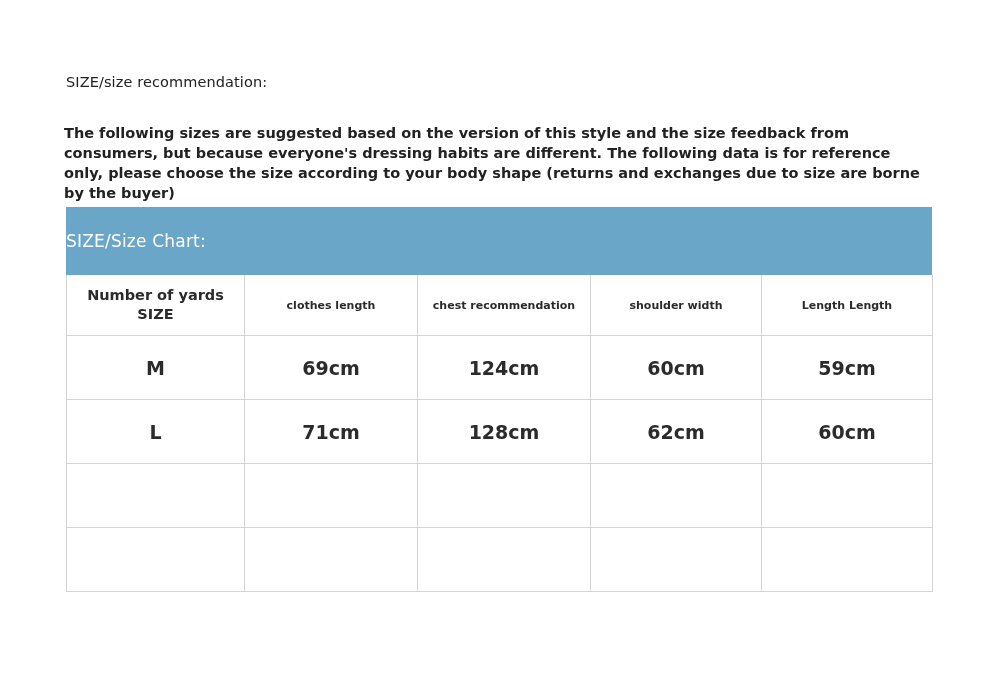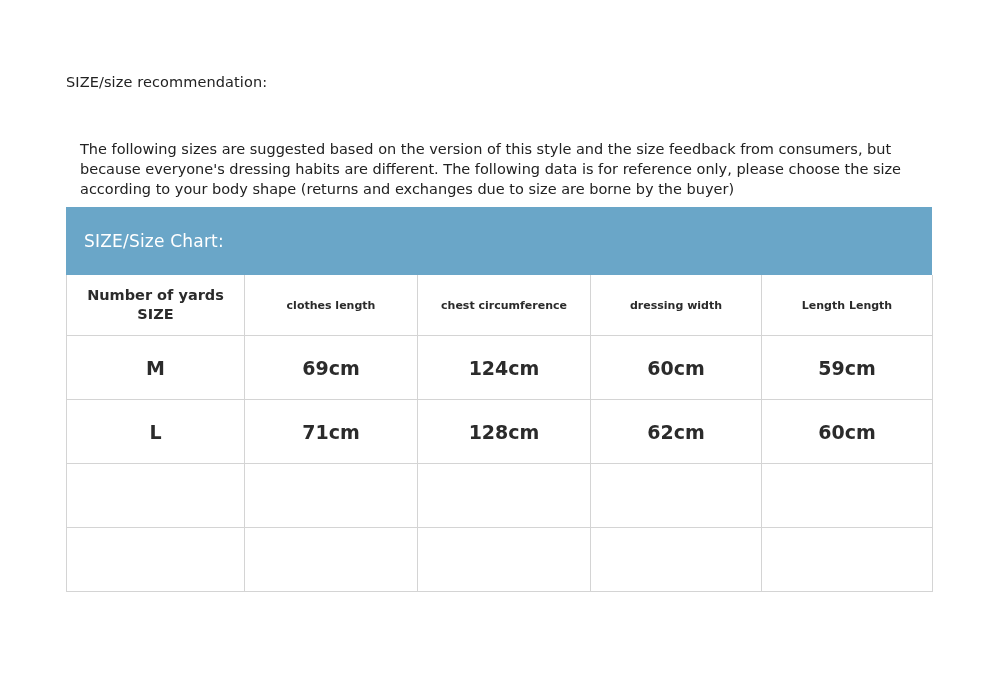--- a/index.html
+++ b/index.html
@@ -31,35 +31,35 @@
   .intro-body {
     position: absolute;
     left: 64px;
     top: 123px;
     width: 870px;
     font-size: 14.5px;
     line-height: 20px;
     color: #222;
   }
   .intro-body p {
-    margin: 16px;
+    margin: 0;
+    font-weight: bold;
   }
   .table-wrap {
     position: absolute;
     left: 66px;
     top: 207px;
     width: 866px;
   }
   .chart-header {
     background: #6aa6c8;
     height: 68px;
     box-sizing: border-box;
     display: flex;
     align-items: center;
-    padding-left: 18px;
   }
   .chart-header-label {
     color: #ffffff;
     font-size: 17px;
     letter-spacing: 0.2px;
   }
   table.size-table {
     border-collapse: collapse;
     width: 866px;
     table-layout: fixed;
@@ -117,22 +117,22 @@
         <col class="c1">
           <col class="c2">
           <col class="c3">
           <col class="c4">
           <col class="c5">
       </colgroup>
       <thead>
         <tr>
           <th class="first-col">Number of yards SIZE</th>
           <th>clothes length</th>
-          <th>chest circumference</th>
-          <th>dressing width</th>
+          <th>chest recommendation</th>
+          <th>shoulder width</th>
           <th>Length Length</th>
         </tr>
       </thead>
       <tbody>
         <tr>
           <td>M</td>
           <td>69cm</td>
           <td>124cm</td>
           <td>60cm</td>
           <td>59cm</td>

